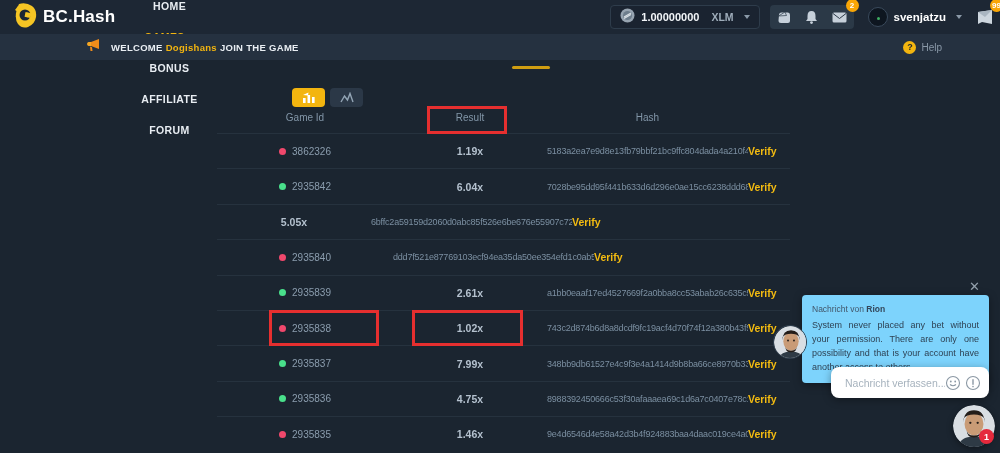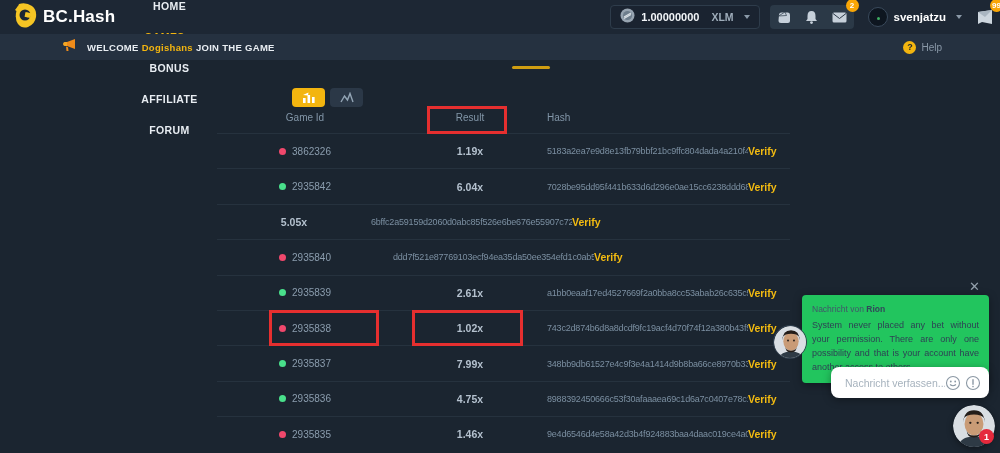--- a/index.html
+++ b/index.html
@@ -23,21 +23,21 @@
   .icon-group { display:flex; align-items:center; background:#2b3947; border-radius:4px; height:24px; margin-left:10px; position:relative; }
   .ig-btn { width:28px; height:24px; display:flex; align-items:center; justify-content:center; cursor:pointer; position:relative; }
   .badge { position:absolute; top:-6px; right:-5px; min-width:13px; height:13px; border-radius:7px; background:#f9a606; color:#fff; font-size:8px; font-weight:bold; display:flex; align-items:center; justify-content:center; padding:0 2px; }
   .user { display:flex; align-items:center; gap:6px; margin-left:14px; cursor:pointer; }
   .user-avatar { width:20px; height:20px; border-radius:50%; background:#0e1620; border:1px solid #3a4a5c; position:relative; }
   .user-avatar::after { content:""; position:absolute; left:8px; top:9px; width:3px; height:3px; border-radius:50%; background:#3fae62; }
   .user-name { color:#fff; font-size:11.5px; font-weight:bold; }
   .chat-btn { margin-left:10px; margin-right:2px; position:relative; width:26px; height:24px; display:flex; align-items:center; justify-content:center; cursor:pointer; }
 
   
-  .wbar { position:absolute; left:0; top:34px; width:1000px; height:26px; background:#253140; display:flex; align-items:center; }
+  .wbar { position:absolute; left:0; top:34px; width:1000px; height:26px; background:#253140; display:flex; align-items:center;padding-left:24px; }
   .wbar-left { display:flex; align-items:center; gap:10px; margin-left:62px; }
   .wtxt { font-size:9.5px; font-weight:bold; letter-spacing:.3px; color:#e9eef3; }
   .wname { color:#f3b50f; }
   .help { position:absolute; right:58px; top:0; height:26px; display:flex; align-items:center; gap:5px; cursor:pointer; }
   .help-q { width:13px; height:13px; border-radius:50%; background:#f3b50f; color:#1b2530; font-size:9px; font-weight:bold; display:flex; align-items:center; justify-content:center; }
   .help-t { color:#8a99a8; font-size:10px; }
 
   
   .tab-ind { position:absolute; left:512px; top:66px; width:38px; height:3px; border-radius:2px; background:#cf9d11; }
   .toggles { position:absolute; left:292px; top:88px; display:flex; gap:5px; }
@@ -61,21 +61,21 @@
   .verify { color:#f3bb11; font-size:10.5px; font-weight:bold; cursor:pointer; }
 
   
   .hl { position:absolute; border:3px solid #e62f2f; z-index:5; }
   .hl-result-header { left:427px; top:106px; width:80px; height:28px; }
   .hl-row-id { left:269px; top:310px; width:110px; height:36px; }
   .hl-row-result { left:412px; top:310px; width:111px; height:36px; }
 
   
   .chat-close { position:absolute; left:969px; top:279px; color:#94a1ad; font-size:13px; cursor:pointer; z-index:11; }
-  .msg-card { position:absolute; left:802px; top:295px; width:187px; background:#22c55e; border-radius:4px; padding:9px 10px 8px 10px; z-index:10; box-shadow:0 2px 8px rgba(0,0,0,.35); }
+  .msg-card { position:absolute; left:802px; top:295px; width:187px; background:#7dd3fc; border-radius:4px; padding:9px 10px 8px 10px; z-index:10; box-shadow:0 2px 8px rgba(0,0,0,.35); }
   .msg-from { font-size:8.5px; color:#42566a; }
   .msg-from b { color:#33475a; }
   .msg-body { margin-top:5px; font-size:9px; line-height:1.55; color:#2e4254; text-align:justify; }
   .msg-avatar { position:absolute; left:773px; top:325px; width:34px; height:34px; border-radius:50%; overflow:hidden; z-index:10; border:1px solid #31404f; }
   .chat-input { position:absolute; left:831px; top:367px; width:158px; height:31px; background:#fff; border-radius:8px; display:flex; align-items:center; padding:0 8px 0 14px; z-index:10; box-shadow:0 2px 8px rgba(0,0,0,.35); }
   .chat-input input { border:none; outline:none; flex:1; min-width:0; font-size:10.5px; color:#2e4254; font-family:"Liberation Sans", sans-serif; background:transparent; }
   .chat-input input::placeholder { color:#a6b2bd; }
   .ci-icons { display:flex; gap:4px; }
   .launcher { position:absolute; left:953px; top:405px; width:42px; height:42px; border-radius:50%; overflow:hidden; z-index:10; cursor:pointer; box-shadow:0 2px 6px rgba(0,0,0,.4); }
   .launcher-badge { position:absolute; left:979px; top:429px; width:15px; height:15px; border-radius:50%; background:#e5293c; color:#fff; font-size:9px; font-weight:bold; display:flex; align-items:center; justify-content:center; z-index:11; }
@@ -195,21 +195,21 @@
     <svg width="14" height="12" viewBox="0 0 14 12">
       <path d="M1 10 L4.5 4 L7.5 8 L10 1.5 L13 10" stroke="#93a5b5" stroke-width="1.4" fill="none"></path>
     </svg>
   </div>
 </div>
 
 <div class="g-table">
   <div class="t-hrow">
     <div class="c-id th">Game Id</div>
     <div class="c-res th">Result</div>
-    <div class="c-hash th" style="text-align:left;">Hash</div>
+    <div class="c-hash th" style="text-align:center;">Hash</div>
     <div class="c-ver"></div>
   </div>
   <div>
       <div class="t-row">
     <div class="c-id">
       <span class="dot" style="background: rgb(240, 72, 108);"></span>
       <span class="gid">3862326</span>
     </div>
     <div class="c-res res">1.19x</div>
     <div class="c-hash hash">5183a2ea7e9d8e13fb79bbf21bc9ffc804dada4a210f4f18436c5</div>

